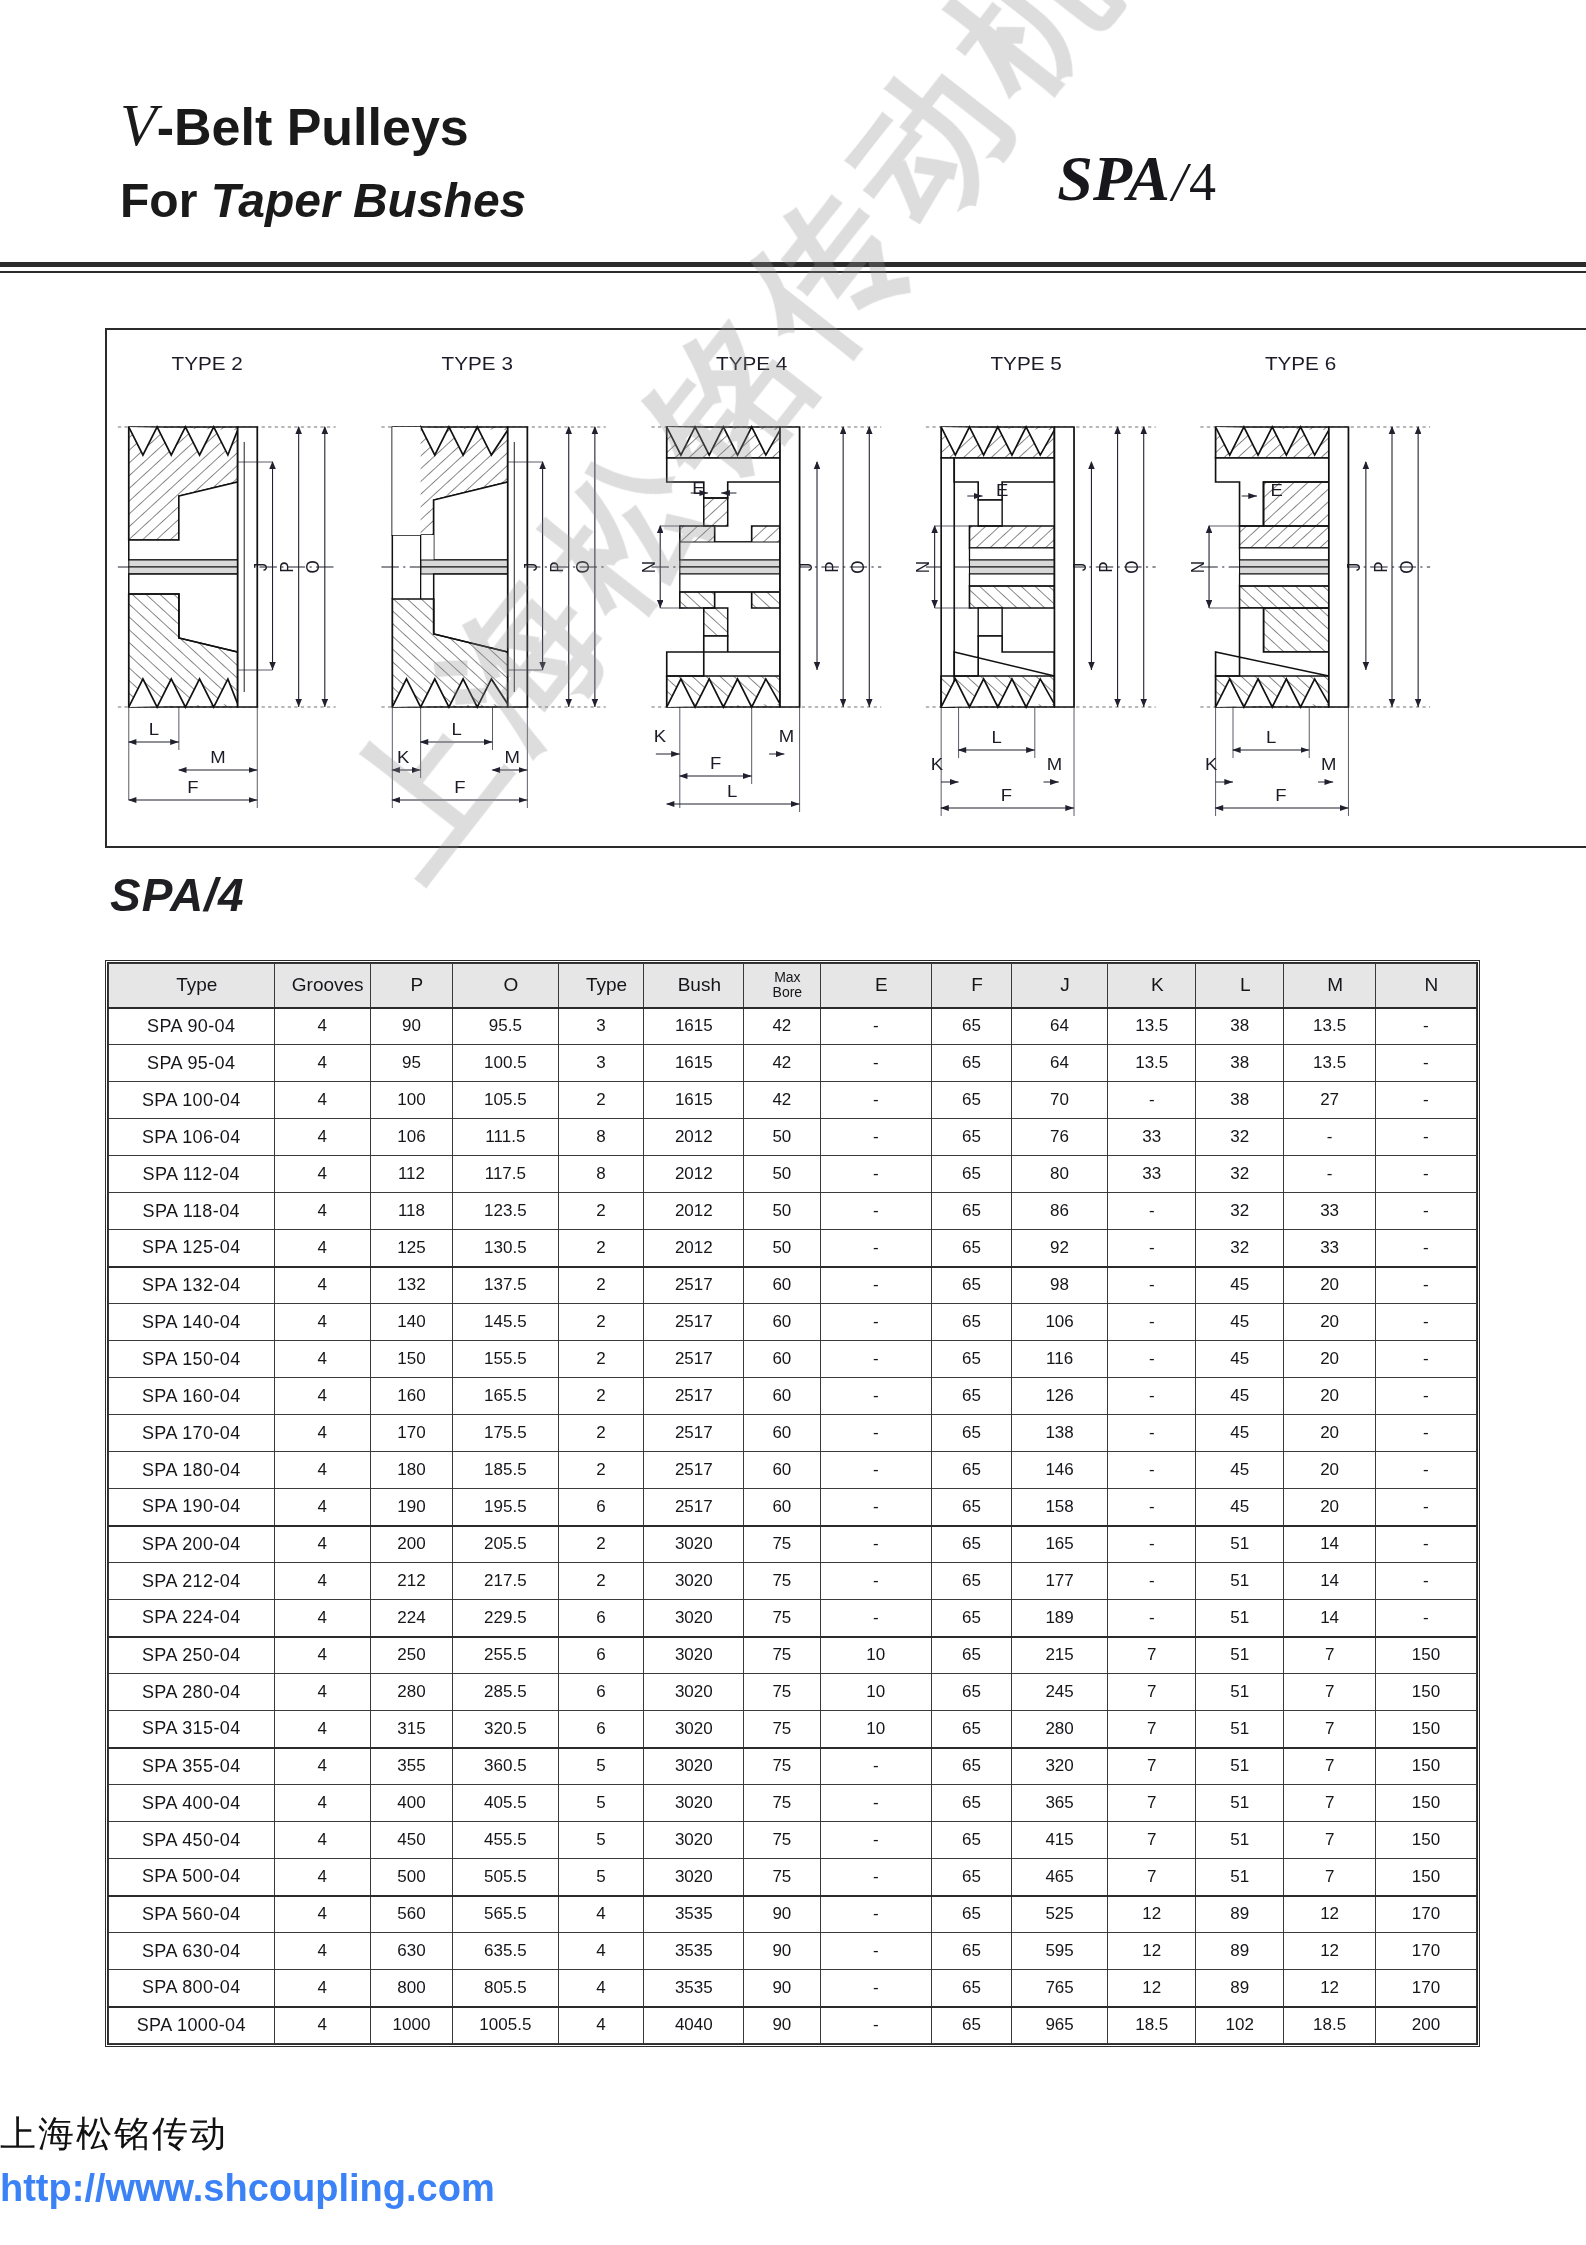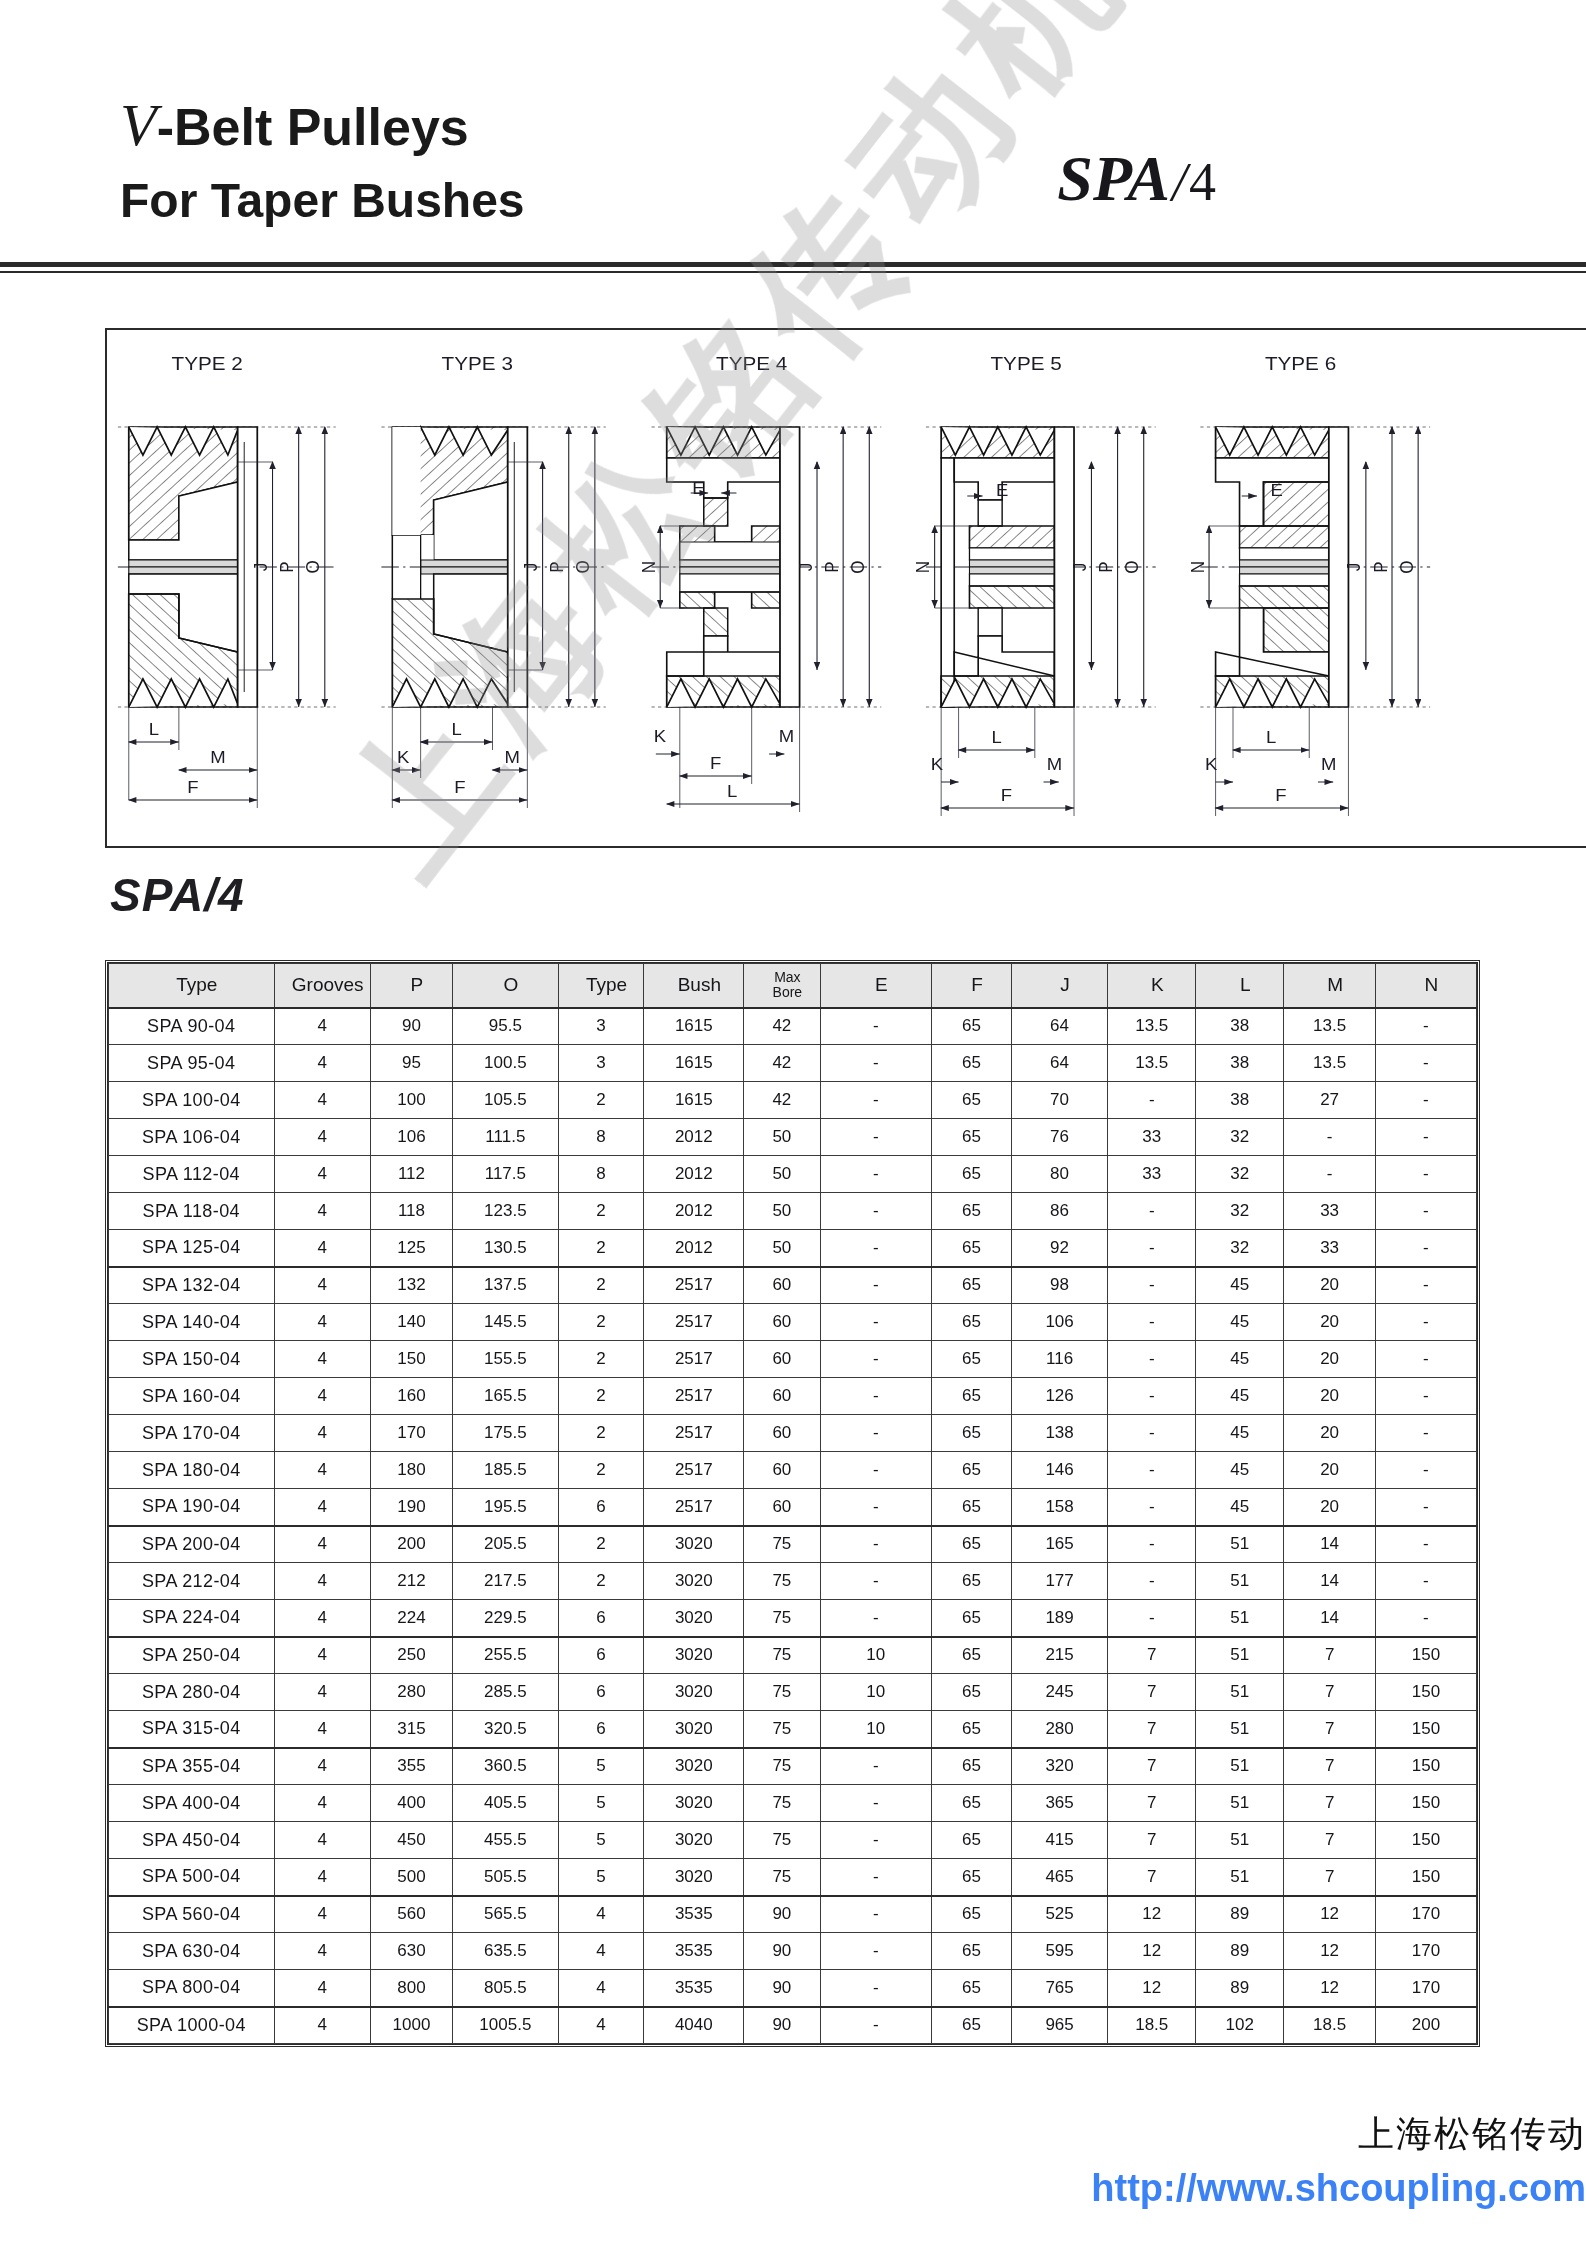--- a/index.html
+++ b/index.html
@@ -40,21 +40,21 @@
     font-size: 60px;
   }
   .title-line2 {
     font-size: 48px;
     font-weight: bold;
     color: #1a1a1a;
     white-space: nowrap;
     line-height: 1;
     margin-top: 22px;
   }
-  .title-italic { }
+  .title-italic { font-style: italic; }
 
   #spa-logo {
     position: absolute;
     right: 78px;
     top: 142px;
     font-family: "Liberation Serif", serif;
     font-style: italic;
     font-weight: bold;
     font-size: 64px;
     color: #18181c;
@@ -174,21 +174,21 @@
     white-space: nowrap;
     letter-spacing: 14px;
     font-family: "DejaVu Sans", sans-serif;
   }
 
   
   #footer {
     position: absolute;
     left: 0; top: 2112px;
     width: 1586px;
-    text-align: right;
+    text-align: left;
   }
   #footer-cn {
     font-size: 36px;
     color: #111;
     font-family: "DejaVu Sans", sans-serif;
     letter-spacing: 2px;
     line-height: 1.2;
   }
   #footer-url {
     font-size: 38px;

